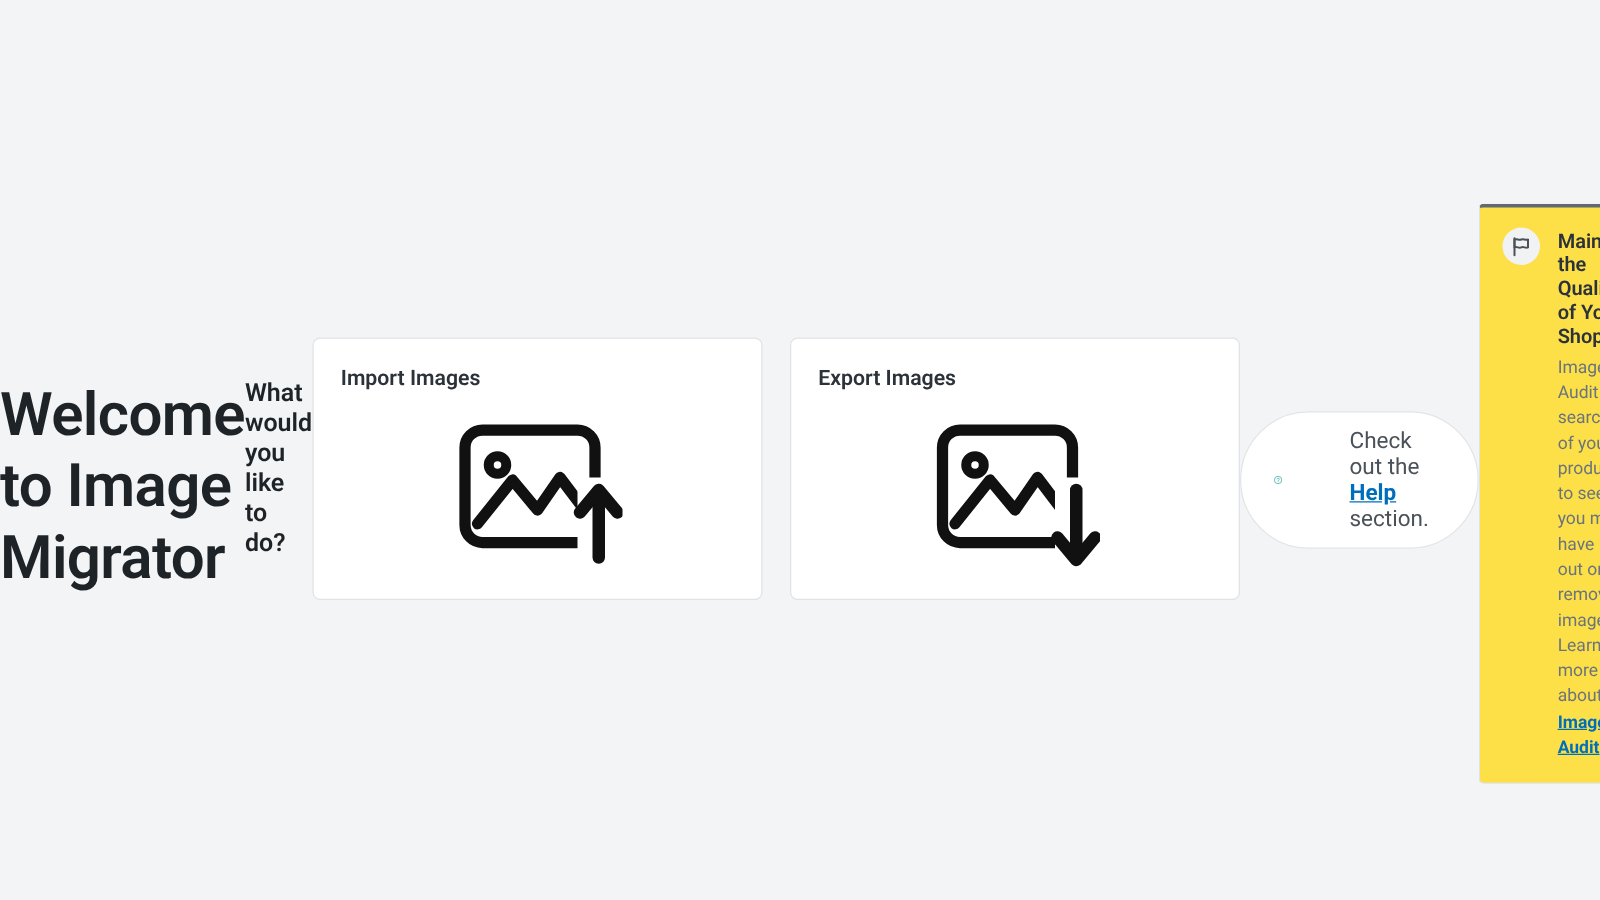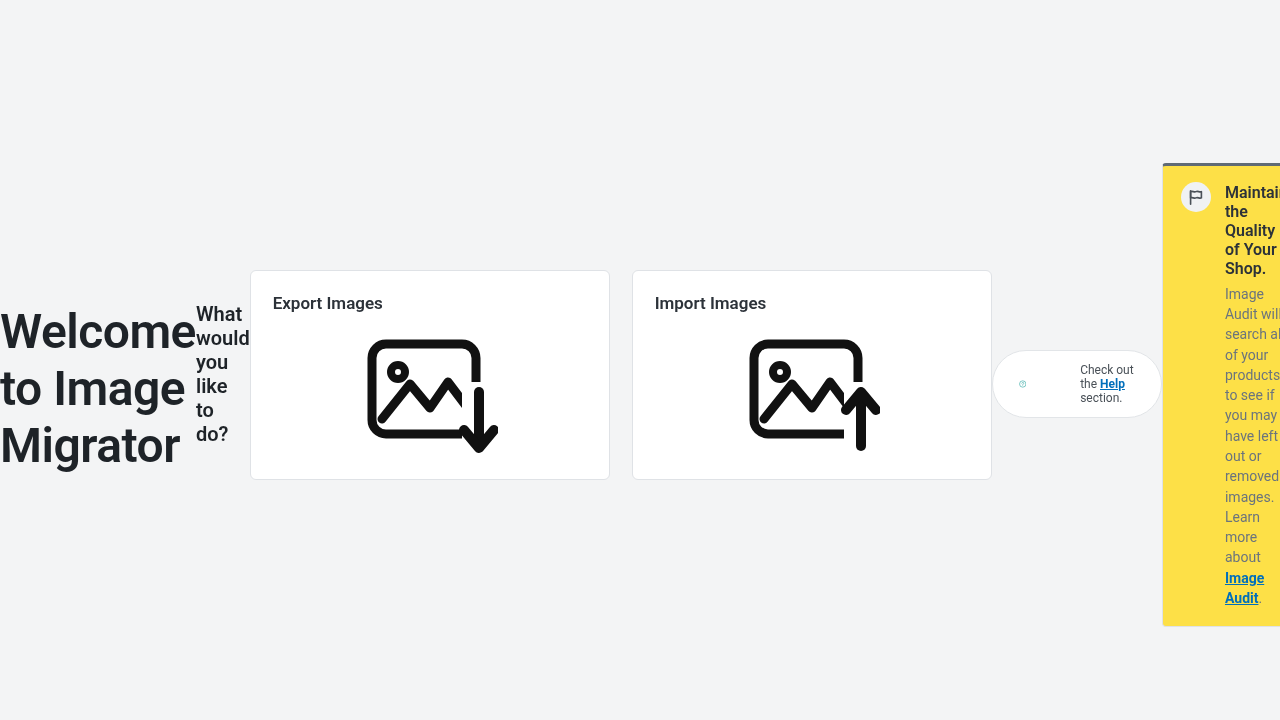--- a/index.html
+++ b/index.html
@@ -64,21 +64,21 @@
       display: flex;
       align-items: center;
       gap: 10px;
       background: #ffffff;
       border: 1px solid #e2e5e8;
       border-radius: 999px;
       padding: 12px 26px;
       margin-bottom: 22px;
     }
     .help-text {
-      font-size: 12px;
+      font-size: 18px;
       color: #4a5158;
       padding-left: 44px;
     }
     .help-link {
       color: #006fbb;
       font-weight: 700;
       text-decoration: underline;
       cursor: pointer;
     }
     .banner {
@@ -140,49 +140,49 @@
   </style>
 </head>
 <body>
 
 <div class="container">
 
   <h1 class="page-title">Welcome to Image Migrator</h1>
   <div class="page-subtitle">What would you like to do?</div>
 
   <div class="cards">
+
+    <div class="card">
+      <div class="card-title">Import Images</div>
+      <div class="card-icon-wrap">
+        <svg width="136" height="120" viewBox="0 0 136 120">
+          <rect x="10" y="10" width="104" height="90" rx="14" fill="none" stroke="#111" stroke-width="9"></rect>
+          <circle cx="36" cy="38" r="7" fill="none" stroke="#111" stroke-width="8"></circle>
+          <path d="M 20 85 L 48 50 L 68 74 L 86 48 L 114 85" fill="none" stroke="#111" stroke-width="9" stroke-linejoin="round" stroke-linecap="round"></path>
+          <rect x="100" y="48" width="36" height="72" fill="#ffffff"></rect>
+          <line x1="117" y1="60" x2="117" y2="112" stroke="#111" stroke-width="10" stroke-linecap="round"></line>
+          <path d="M 102 76 L 117 58 L 132 76" fill="none" stroke="#111" stroke-width="10" stroke-linecap="round" stroke-linejoin="round"></path>
+        </svg>
+      </div>
+    </div>
 
     <div class="card">
       <div class="card-title">Export Images</div>
       <div class="card-icon-wrap">
         <svg width="136" height="120" viewBox="0 0 136 120">
           <rect x="10" y="10" width="104" height="90" rx="14" fill="none" stroke="#111" stroke-width="9"></rect>
           <circle cx="36" cy="38" r="7" fill="none" stroke="#111" stroke-width="8"></circle>
           <path d="M 20 85 L 48 50 L 68 74 L 86 48 L 114 85" fill="none" stroke="#111" stroke-width="9" stroke-linejoin="round" stroke-linecap="round"></path>
           <rect x="100" y="48" width="36" height="72" fill="#ffffff"></rect>
           <line x1="117" y1="58" x2="117" y2="110" stroke="#111" stroke-width="10" stroke-linecap="round"></line>
           <path d="M 102 96 L 117 114 L 132 96" fill="none" stroke="#111" stroke-width="10" stroke-linecap="round" stroke-linejoin="round"></path>
         </svg>
       </div>
     </div>
 
-    <div class="card">
-      <div class="card-title">Import Images</div>
-      <div class="card-icon-wrap">
-        <svg width="136" height="120" viewBox="0 0 136 120">
-          <rect x="10" y="10" width="104" height="90" rx="14" fill="none" stroke="#111" stroke-width="9"></rect>
-          <circle cx="36" cy="38" r="7" fill="none" stroke="#111" stroke-width="8"></circle>
-          <path d="M 20 85 L 48 50 L 68 74 L 86 48 L 114 85" fill="none" stroke="#111" stroke-width="9" stroke-linejoin="round" stroke-linecap="round"></path>
-          <rect x="100" y="48" width="36" height="72" fill="#ffffff"></rect>
-          <line x1="117" y1="60" x2="117" y2="112" stroke="#111" stroke-width="10" stroke-linecap="round"></line>
-          <path d="M 102 76 L 117 58 L 132 76" fill="none" stroke="#111" stroke-width="10" stroke-linecap="round" stroke-linejoin="round"></path>
-        </svg>
-      </div>
-    </div>
-
   </div>
 
   <div class="help-pill">
     <svg width="20" height="20" viewBox="0 0 20 20">
       <circle cx="10" cy="10" r="8.5" fill="none" stroke="#2aa5a0" stroke-width="1.6"></circle>
       <path d="M 7.2 7.8 C 7.2 5.2 12.8 5.2 12.8 7.8 C 12.8 9.6 10.2 9.6 10.2 11.6" fill="none" stroke="#2aa5a0" stroke-width="1.6" stroke-linecap="round"></path>
       <circle cx="10.1" cy="14.3" r="1" fill="#2aa5a0"></circle>
     </svg>
     <span class="help-text">
       <span>Check out the </span><a class="help-link">Help</a><span> section.</span>

